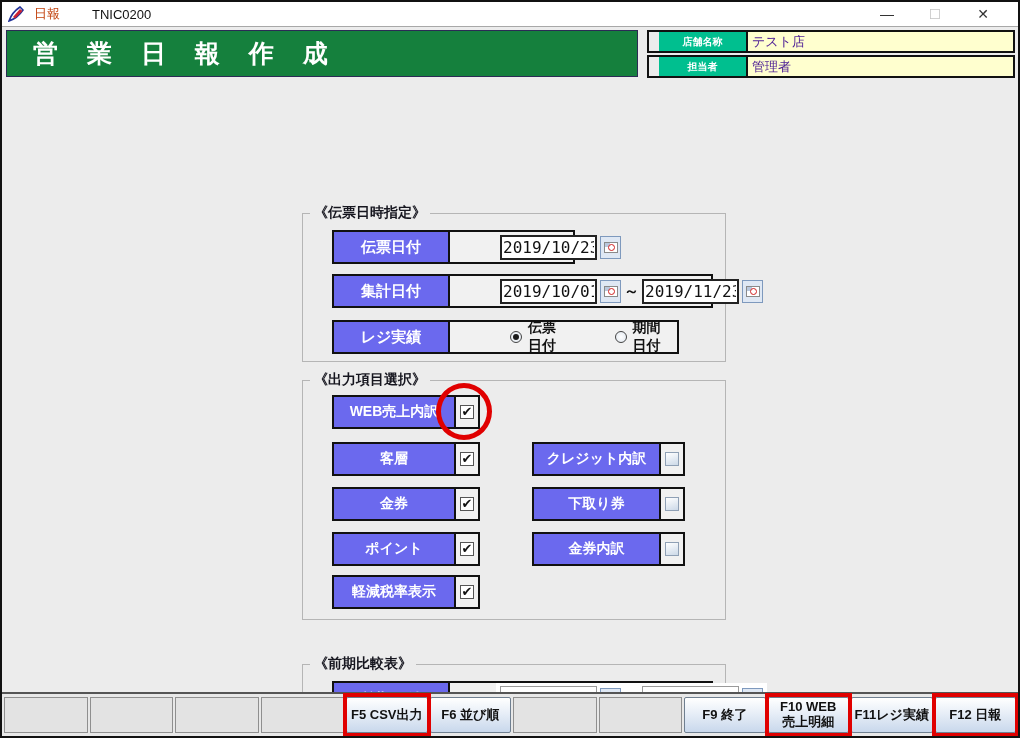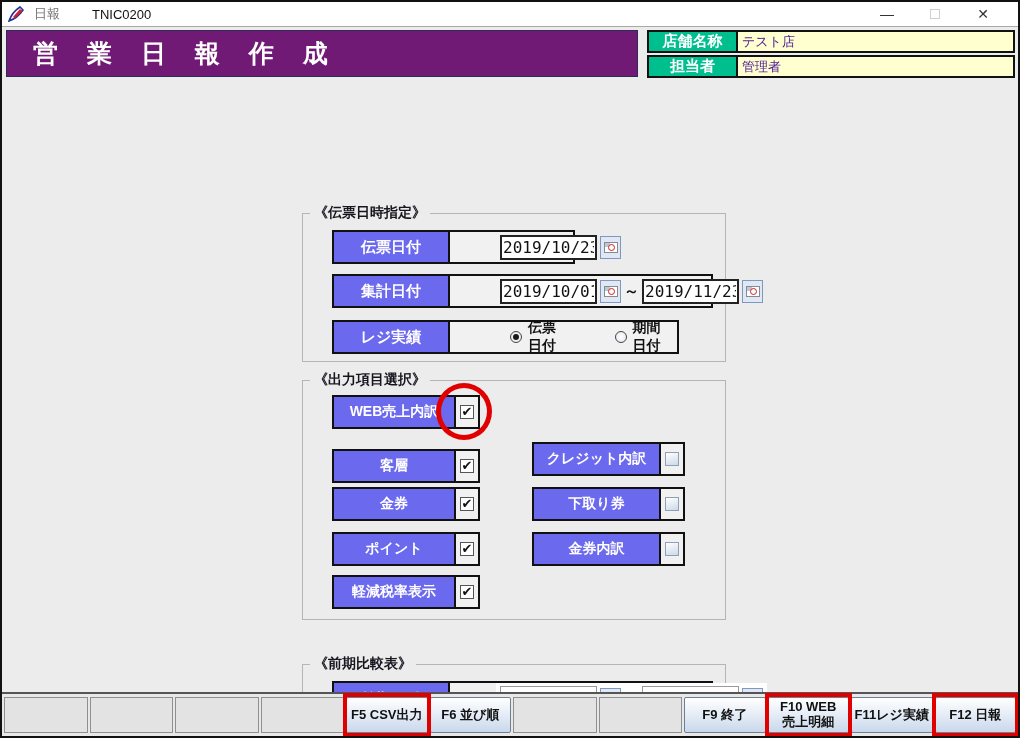--- a/index.html
+++ b/index.html
@@ -8,43 +8,43 @@
     position: relative; width: 1020px; height: 738px;
     background: #ececec; border: 2px solid #111; overflow: hidden;
   }
   
   .titlebar {
     position: absolute; left: 0; top: 0; width: 100%; height: 25px;
     background: #ffffff; border-bottom: 1px solid #a8a8a8;
     display: flex; align-items: center; padding: 0 6px;
   }
   .app-icon { width: 18px; height: 17px; display: flex; align-items: center; }
-  .title-app { font-size: 13px; color: #737373; margin-left: 8px; text-align: center; }
+  .title-app { font-size: 13px; color: #c2410c; margin-left: 8px; text-align: center; }
   .title-code { font-size: 13px; color: #111; margin-left: 32px; }
   .win-controls { margin-left: auto; display: flex; gap: 14px; padding-right: 12px; }
   .win-btn { width: 34px; height: 22px; display: flex; align-items: center; justify-content: center;
              font-size: 14px; color: #333; cursor: default; }
   .win-btn.maximize { color: #c4c4c4; }
   
   .app-header {
     position: absolute; left: 4px; top: 28px; width: 632px; height: 47px;
-    background: #701a75; border: 1px solid #2b2b55;
+    background: #15803d; border: 1px solid #2b2b55;
     color: #fff; font-weight: bold; font-size: 25px; letter-spacing: 11px;
     display: flex; align-items: center; padding-left: 26px;
   }
   
   .info-row {
     position: absolute; left: 645px; width: 368px; height: 23px;
     display: flex; border: 2px solid #111;
   }
   .info-row.store { top: 28px; }
   .info-row.manager { top: 53px; }
   .info-label {
-    width: 89px; background: #00bf8f; color: #fff; font-weight: bold; font-size: 15px;
-    display: flex; align-items: center; justify-content: center; border-right: 2px solid #111;
+    width: 89px; background: #00bf8f; color: #fff; font-weight: bold; font-size: 10px;
+    display: flex; align-items: center; justify-content: center; border-right: 2px solid #111; margin-left: 10px;
   }
   .info-value { flex: 1; background: #ffffcf; font-size: 13px; color: #4c1d95;
                 display: flex; align-items: center; padding-left: 4px; }
   
   .fieldset { position: absolute; border: 1px solid #b5b5b5; }
   .fieldset .legend {
     position: absolute; top: -10px; left: 7px; background: #ececec; padding: 0 4px;
     font-size: 14px; font-weight: bold; color: #16161f; white-space: nowrap;
   }
   .fs-date   { left: 300px; top: 211px; width: 424px; height: 149px; }
@@ -194,21 +194,21 @@
 
   <div class="fieldset fs-output">
     <span class="legend">《出力項目選択》</span>
 
     <div class="chk-row col-left" style="top:14px;">
       <span class="chk-label">WEB売上内訳</span>
       <span class="chk-zone">
           <span class="checkbox">✔</span>
         </span>
     </div>
-    <div class="chk-row col-left" style="top:68px;">
+    <div class="chk-row col-left" style="top:61px;">
       <span class="chk-label">客層</span>
       <span class="chk-zone">
           <span class="checkbox">✔</span>
         </span>
     </div>
     <div class="chk-row col-left" style="top:106px;">
       <span class="chk-label">金券</span>
       <span class="chk-zone">
           <span class="checkbox">✔</span>
         </span>

